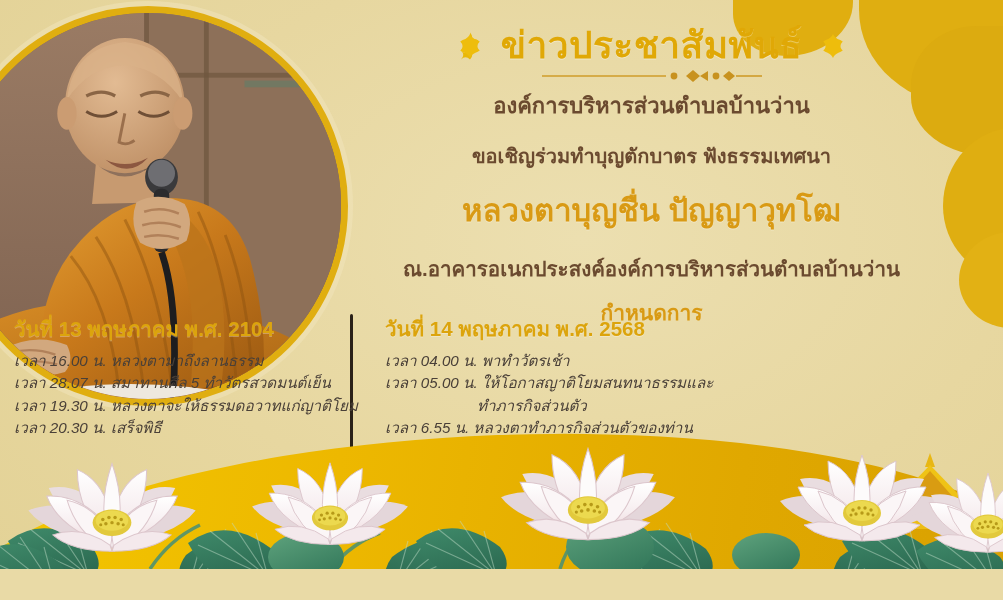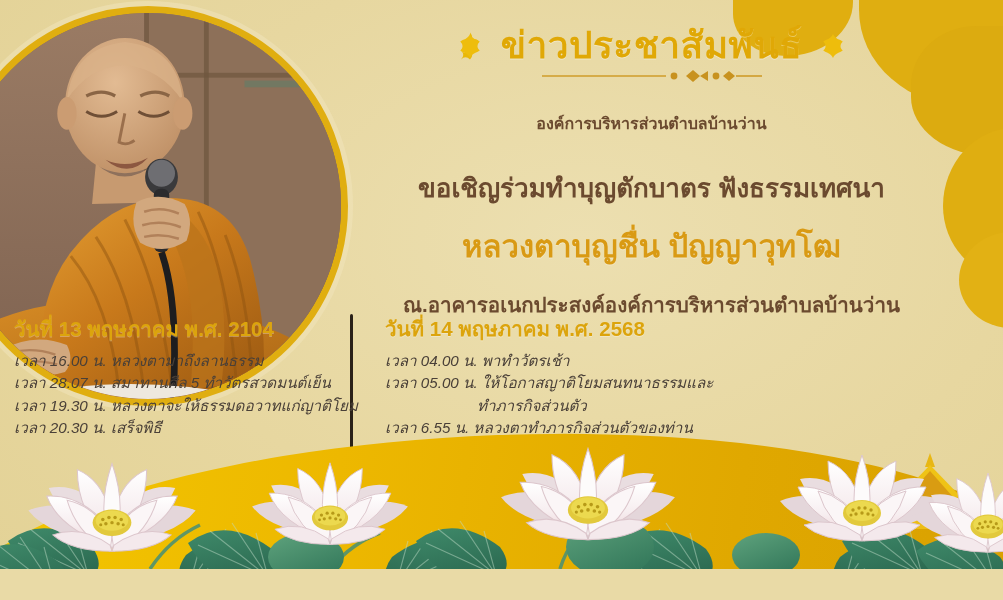--- a/index.html
+++ b/index.html
@@ -82,22 +82,22 @@
     letter-spacing:.5px; line-height:1.05;
     text-shadow:0 1px 0 rgba(255,255,255,.35);
     white-space:nowrap;
   }
   .title-rule { margin:2px auto 0; width:224px; height:16px; display:block; }
 
   .sub1, .sub2, .place {
     text-align:center; color:#6b4a2f; font-weight:700;
     white-space:nowrap;
   }
-  .sub1  { font-size:16px; margin-top:27px; }
-  .sub2  { font-size:26px; margin-top:31px; }
+  .sub1  { font-size:22px; margin-top:4px; }
+  .sub2  { font-size:20px; margin-top:17px; }
   .place { font-size:20.5px; margin-top:17px; }
 
   .monk-name {
     text-align:center; font-size:31px; font-weight:700;
     color:#d99a14; margin-top:13px; white-space:nowrap;
     text-shadow:0 1px 0 rgba(255,255,255,.3);
   }
   .agenda-word {
     text-align:center; font-size:21px; font-weight:700;
     color:#d99a14; margin-top:11px;
@@ -234,20 +234,21 @@
       <path d="M146 8 l7-6 l7 6 l-7 6 Z" fill="#c8921f"></path>
       <path d="M160 8 l8-5 v10 Z" fill="#c8921f"></path>
       <circle cx="176" cy="8" r="3.4" fill="#c8921f"></circle>
       <path d="M183 8 l6-5 l6 5 l-6 5 Z" fill="#c8921f"></path>
     </svg>
 
     <div class="sub1">องค์การบริหารส่วนตำบลบ้านว่าน</div>
     <div class="sub2">ขอเชิญร่วมทำบุญตักบาตร ฟังธรรมเทศนา</div>
     <div class="monk-name">หลวงตาบุญชื่น ปัญญาวุทโฒ</div>
     <div class="place">ณ.อาคารอเนกประสงค์องค์การบริหารส่วนตำบลบ้านว่าน</div>
+    <div class="agenda-word">กำหนดการ</div>
   </div>
 
   <div class="schedule">
 
     <div class="col col-left">
       <div class="day-head">วันที่ 13 พฤษภาคม พ.ศ. 2104</div>
       <div class="rows">
         <div class="row">เวลา 16.00 น. หลวงตามาถึงลานธรรม</div>
         <div class="row">เวลา 28.07 น. สมาทานศีล 5 ทำวัตรสวดมนต์เย็น</div>
         <div class="row">เวลา 19.30 น. หลวงตาจะให้ธรรมดอวาทแก่ญาติโยม</div>

